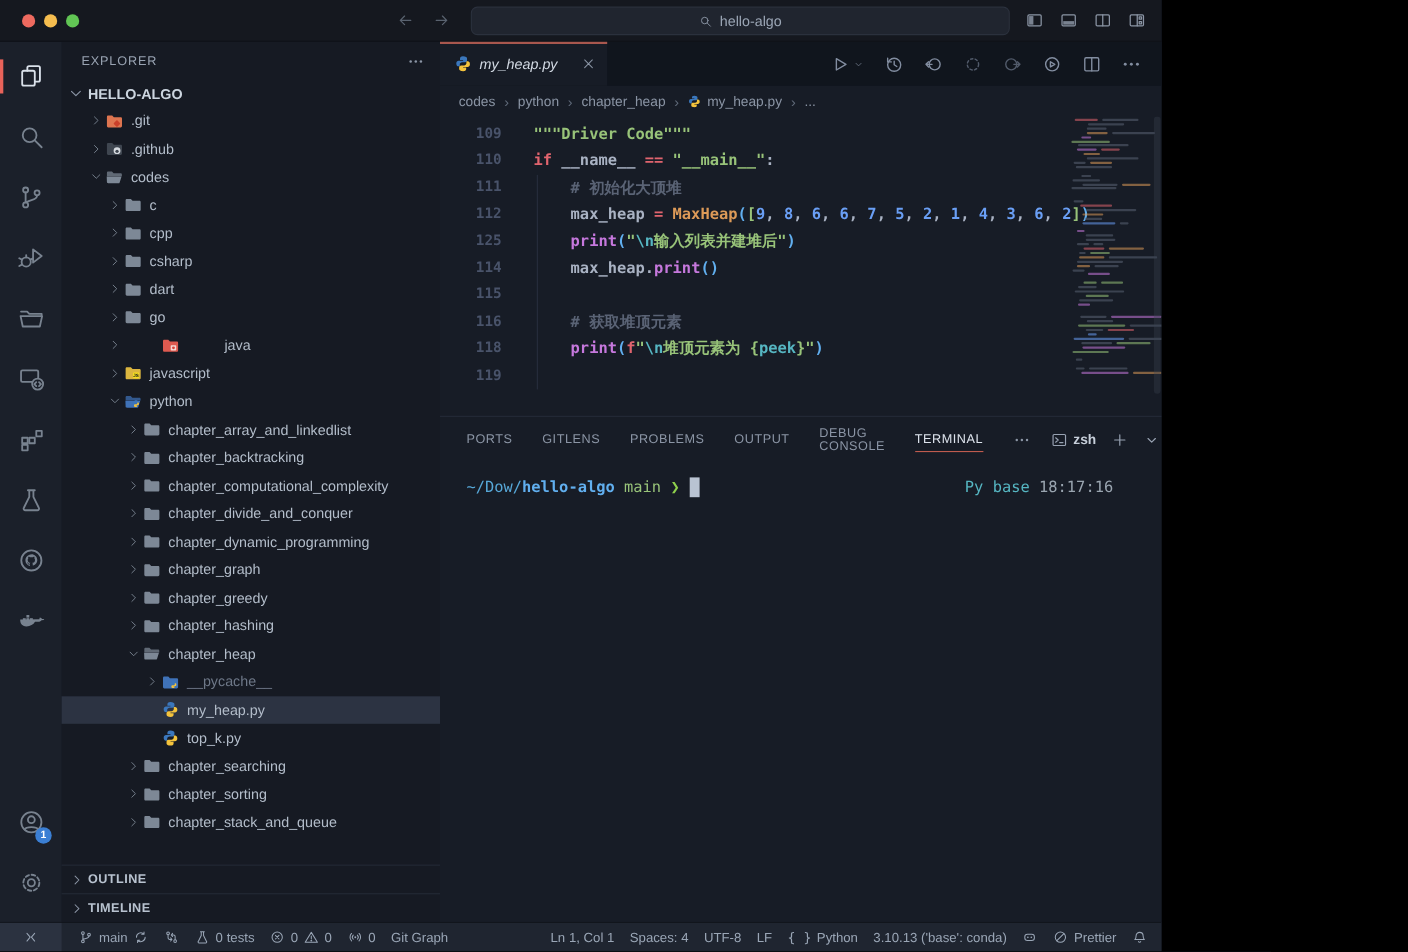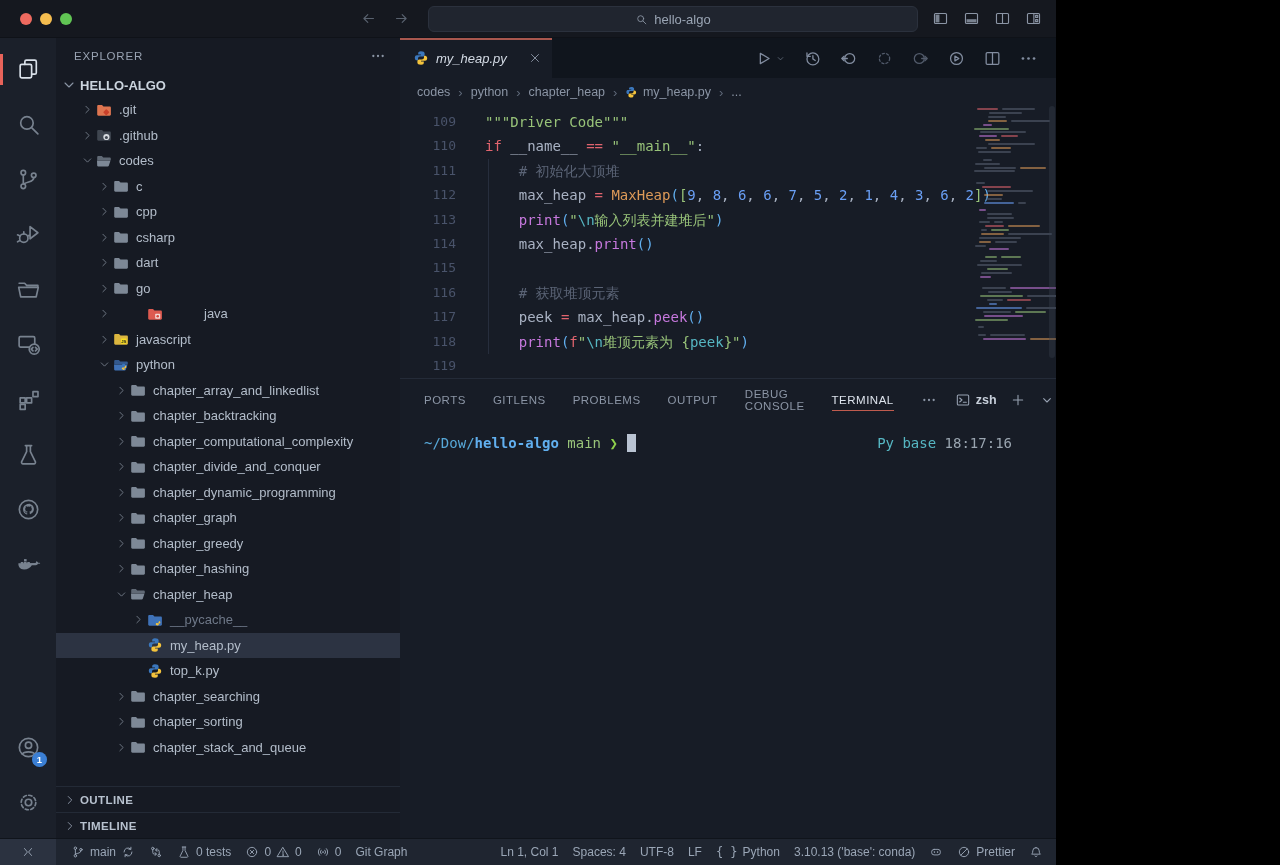--- a/index.html
+++ b/index.html
@@ -59,21 +59,21 @@
   .editor-actions .ea { display:flex; align-items:center; cursor:pointer; }
   .editor-actions .ic { font-size:19px; }
   .editor-actions .dim { color:#525b6b; }
   .chev-tiny { font-size:11px !important; margin-left:2px; color:#6e7888; }
 
   .breadcrumbs { height:28px; display:flex; align-items:center; gap:8px; padding-left:17px; font-size:12.5px; color:#8a94a4; }
   .bc-sep { color:#5f6979; font-size:13px; }
   .bc-item { display:flex; align-items:center; gap:5px; cursor:pointer; }
   .bc-item svg { width:14px; height:14px; }
 
-  .code-area { height:272px; position:relative; font-family:"DejaVu Sans Mono","Liberation Mono",monospace; font-size:14px; font-weight:400; padding-top:4px; overflow:hidden; }
+  .code-area { height:272px; position:relative; font-family:"DejaVu Sans Mono","Liberation Mono",monospace; font-size:14px; font-weight:700; padding-top:4px; overflow:hidden; }
   .code-line { display:flex; height:24.4px; line-height:24.4px; white-space:pre; }
   .ln { width:56px; text-align:right; color:#49536a; font-size:13px; flex:none; }
   .ct { padding-left:29px; }
   .indent-guide { position:absolute; width:1px; background:#272e3d; }
   .minimap { position:absolute; top:2px; right:10px; width:74px; height:240px; }
   .minimap i { position:absolute; height:2px; border-radius:1px; display:block; }
   .scroll-thumb { position:absolute; top:0; right:1px; width:6px; height:252px; background:#39414f; opacity:.35; border-radius:3px; }
 
   
   .panel { flex:1; border-top:1px solid #242b38; display:flex; flex-direction:column; }
@@ -788,25 +788,24 @@
             <span>...</span>
           </span>
         </div>
 
       <div class="code-area">
         <div id="code-lines">
             <div class="code-line"><span class="ln">109</span><span class="ct"><span style="color:#98c379">"""Driver Code"""</span></span></div>
             <div class="code-line"><span class="ln">110</span><span class="ct"><span style="color:#e0646e">if </span><span style="color:#a9b2c3">__name__ </span><span style="color:#e0646e">== </span><span style="color:#98c379">"__main__"</span><span style="color:#a9b2c3">:</span></span></div>
             <div class="code-line"><span class="ln">111</span><span class="ct"><span style="color:#a9b2c3">    </span><span style="color:#5a6375"># 初始化大顶堆</span></span></div>
             <div class="code-line"><span class="ln">112</span><span class="ct"><span style="color:#a9b2c3">    </span><span style="color:#a9b2c3">max_heap </span><span style="color:#e0646e">= </span><span style="color:#dd9a58">MaxHeap</span><span style="color:#61afef">(</span><span style="color:#98c379">[</span><span style="color:#6a9ff5">9</span><span style="color:#a9b2c3">, </span><span style="color:#6a9ff5">8</span><span style="color:#a9b2c3">, </span><span style="color:#6a9ff5">6</span><span style="color:#a9b2c3">, </span><span style="color:#6a9ff5">6</span><span style="color:#a9b2c3">, </span><span style="color:#6a9ff5">7</span><span style="color:#a9b2c3">, </span><span style="color:#6a9ff5">5</span><span style="color:#a9b2c3">, </span><span style="color:#6a9ff5">2</span><span style="color:#a9b2c3">, </span><span style="color:#6a9ff5">1</span><span style="color:#a9b2c3">, </span><span style="color:#6a9ff5">4</span><span style="color:#a9b2c3">, </span><span style="color:#6a9ff5">3</span><span style="color:#a9b2c3">, </span><span style="color:#6a9ff5">6</span><span style="color:#a9b2c3">, </span><span style="color:#6a9ff5">2</span><span style="color:#98c379">]</span><span style="color:#61afef">)</span></span></div>
-            <div class="code-line"><span class="ln">113</span><span class="ct"><span style="color:#a9b2c3">    </span><span style="color:#c678dd">print</span><span style="color:#61afef">(</span><span style="color:#98c379">"</span><span style="color:#56b6c2">\n</span><span style="color:#98c379">输入列表并建堆后</span><span style="color:#98c379">"</span><span style="color:#61afef">)</span></span></div>
+            <div class="code-line"><span class="ln">125</span><span class="ct"><span style="color:#a9b2c3">    </span><span style="color:#c678dd">print</span><span style="color:#61afef">(</span><span style="color:#98c379">"</span><span style="color:#56b6c2">\n</span><span style="color:#98c379">输入列表并建堆后</span><span style="color:#98c379">"</span><span style="color:#61afef">)</span></span></div>
             <div class="code-line"><span class="ln">114</span><span class="ct"><span style="color:#a9b2c3">    </span><span style="color:#a9b2c3">max_heap</span><span style="color:#a9b2c3">.</span><span style="color:#c678dd">print</span><span style="color:#61afef">()</span></span></div>
             <div class="code-line"><span class="ln">115</span><span class="ct"></span></div>
             <div class="code-line"><span class="ln">116</span><span class="ct"><span style="color:#a9b2c3">    </span><span style="color:#5a6375"># 获取堆顶元素</span></span></div>
-            <div class="code-line"><span class="ln">117</span><span class="ct"><span style="color:#a9b2c3">    </span><span style="color:#a9b2c3">peek </span><span style="color:#e0646e">= </span><span style="color:#a9b2c3">max_heap</span><span style="color:#a9b2c3">.</span><span style="color:#c678dd">peek</span><span style="color:#61afef">()</span></span></div>
             <div class="code-line"><span class="ln">118</span><span class="ct"><span style="color:#a9b2c3">    </span><span style="color:#c678dd">print</span><span style="color:#61afef">(</span><span style="color:#e0646e">f</span><span style="color:#98c379">"</span><span style="color:#56b6c2">\n</span><span style="color:#98c379">堆顶元素为 </span><span style="color:#98c379">{</span><span style="color:#56b6c2">peek</span><span style="color:#98c379">}</span><span style="color:#98c379">"</span><span style="color:#61afef">)</span></span></div>
             <div class="code-line"><span class="ln">119</span><span class="ct"></span></div>
           </div>
         <div class="indent-guide" id="indent-guide" style="left: 88px; top: 52.8px; height: 195.2px;"></div>
         <div class="minimap" id="minimap">
             <i style="top: 0px; left: 5px; width: 20.9134px; background: rgb(224, 100, 110); opacity: 0.55;"></i>
             <i style="top: 0px; left: 29.9134px; width: 32.6197px; background: rgb(90, 99, 115); opacity: 0.55;"></i>
             <i style="top: 3.9px; left: 17px; width: 32.8661px; background: rgb(90, 99, 115); opacity: 0.55;"></i>
             <i style="top: 7.8px; left: 16px; width: 18.2872px; background: rgb(90, 99, 115); opacity: 0.55;"></i>
             <i style="top: 11.7px; left: 16px; width: 18.9499px; background: rgb(221, 154, 88); opacity: 0.55;"></i>

